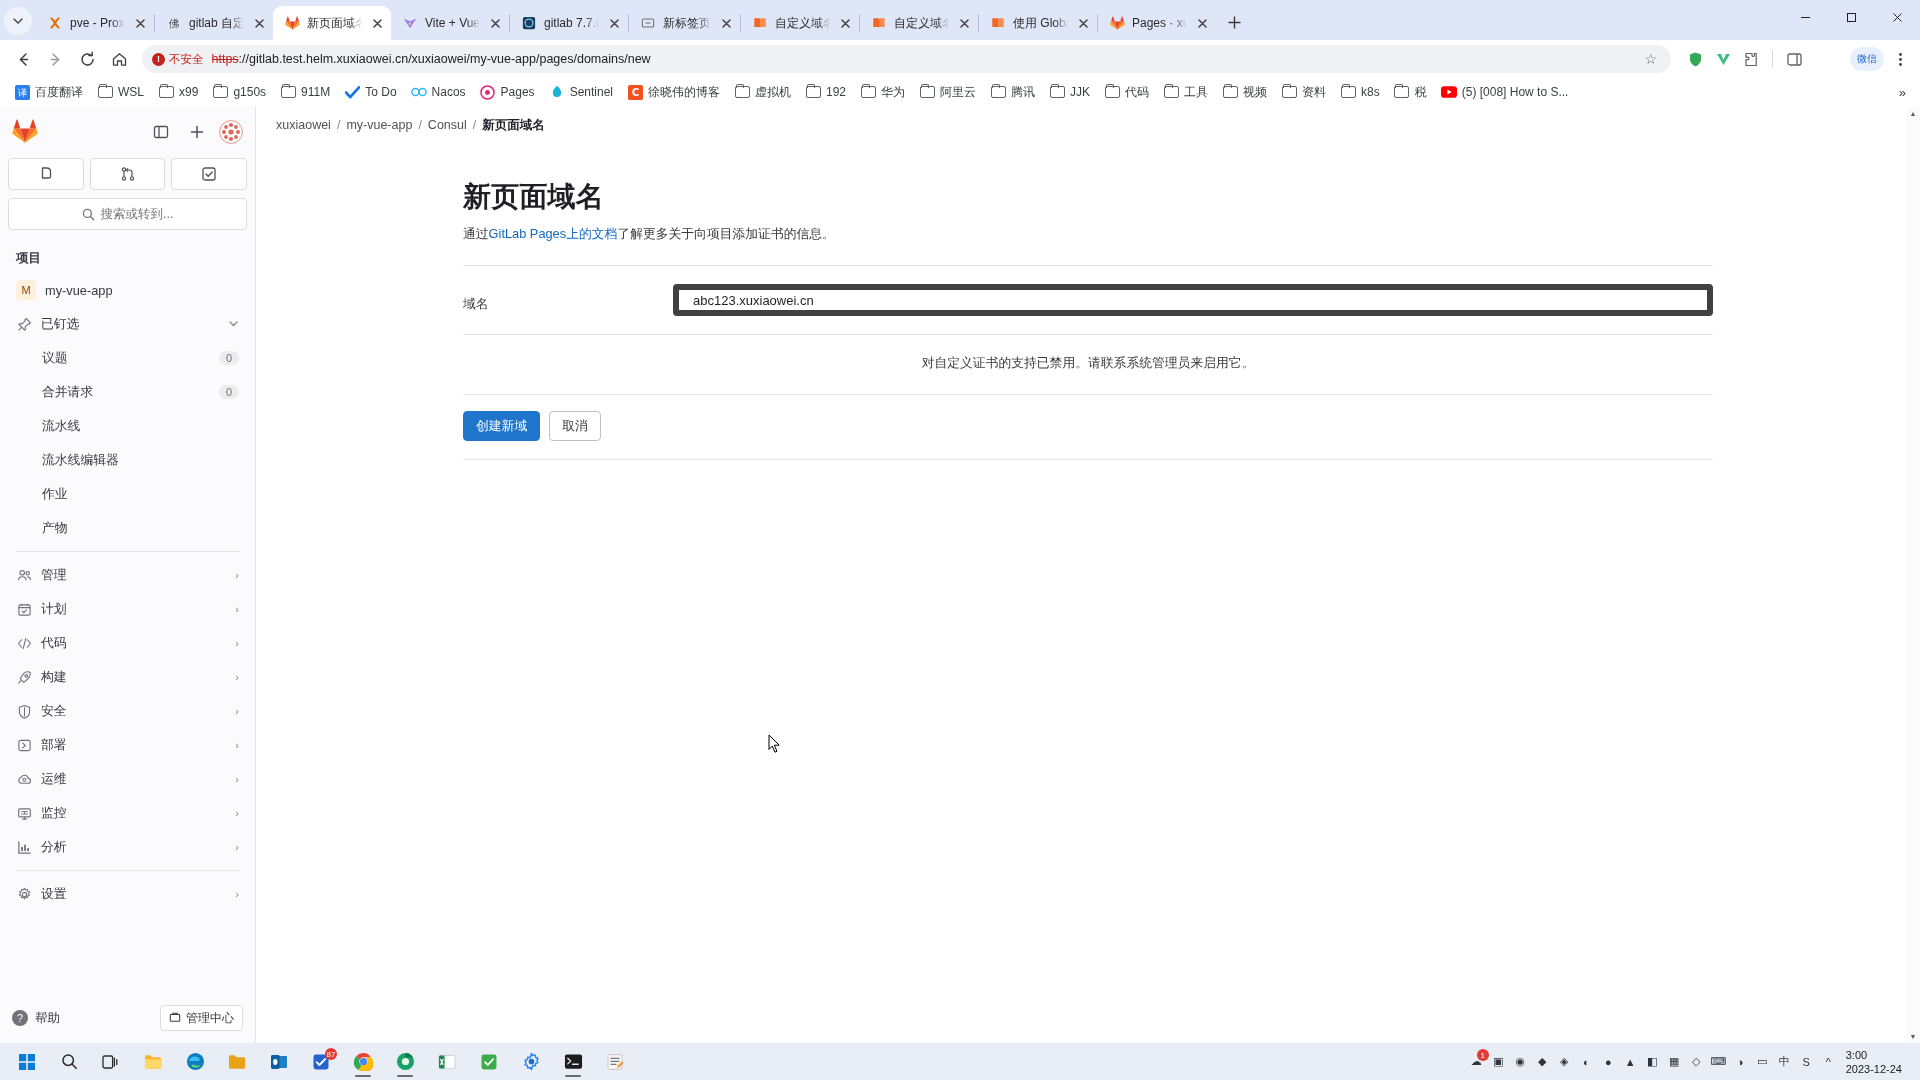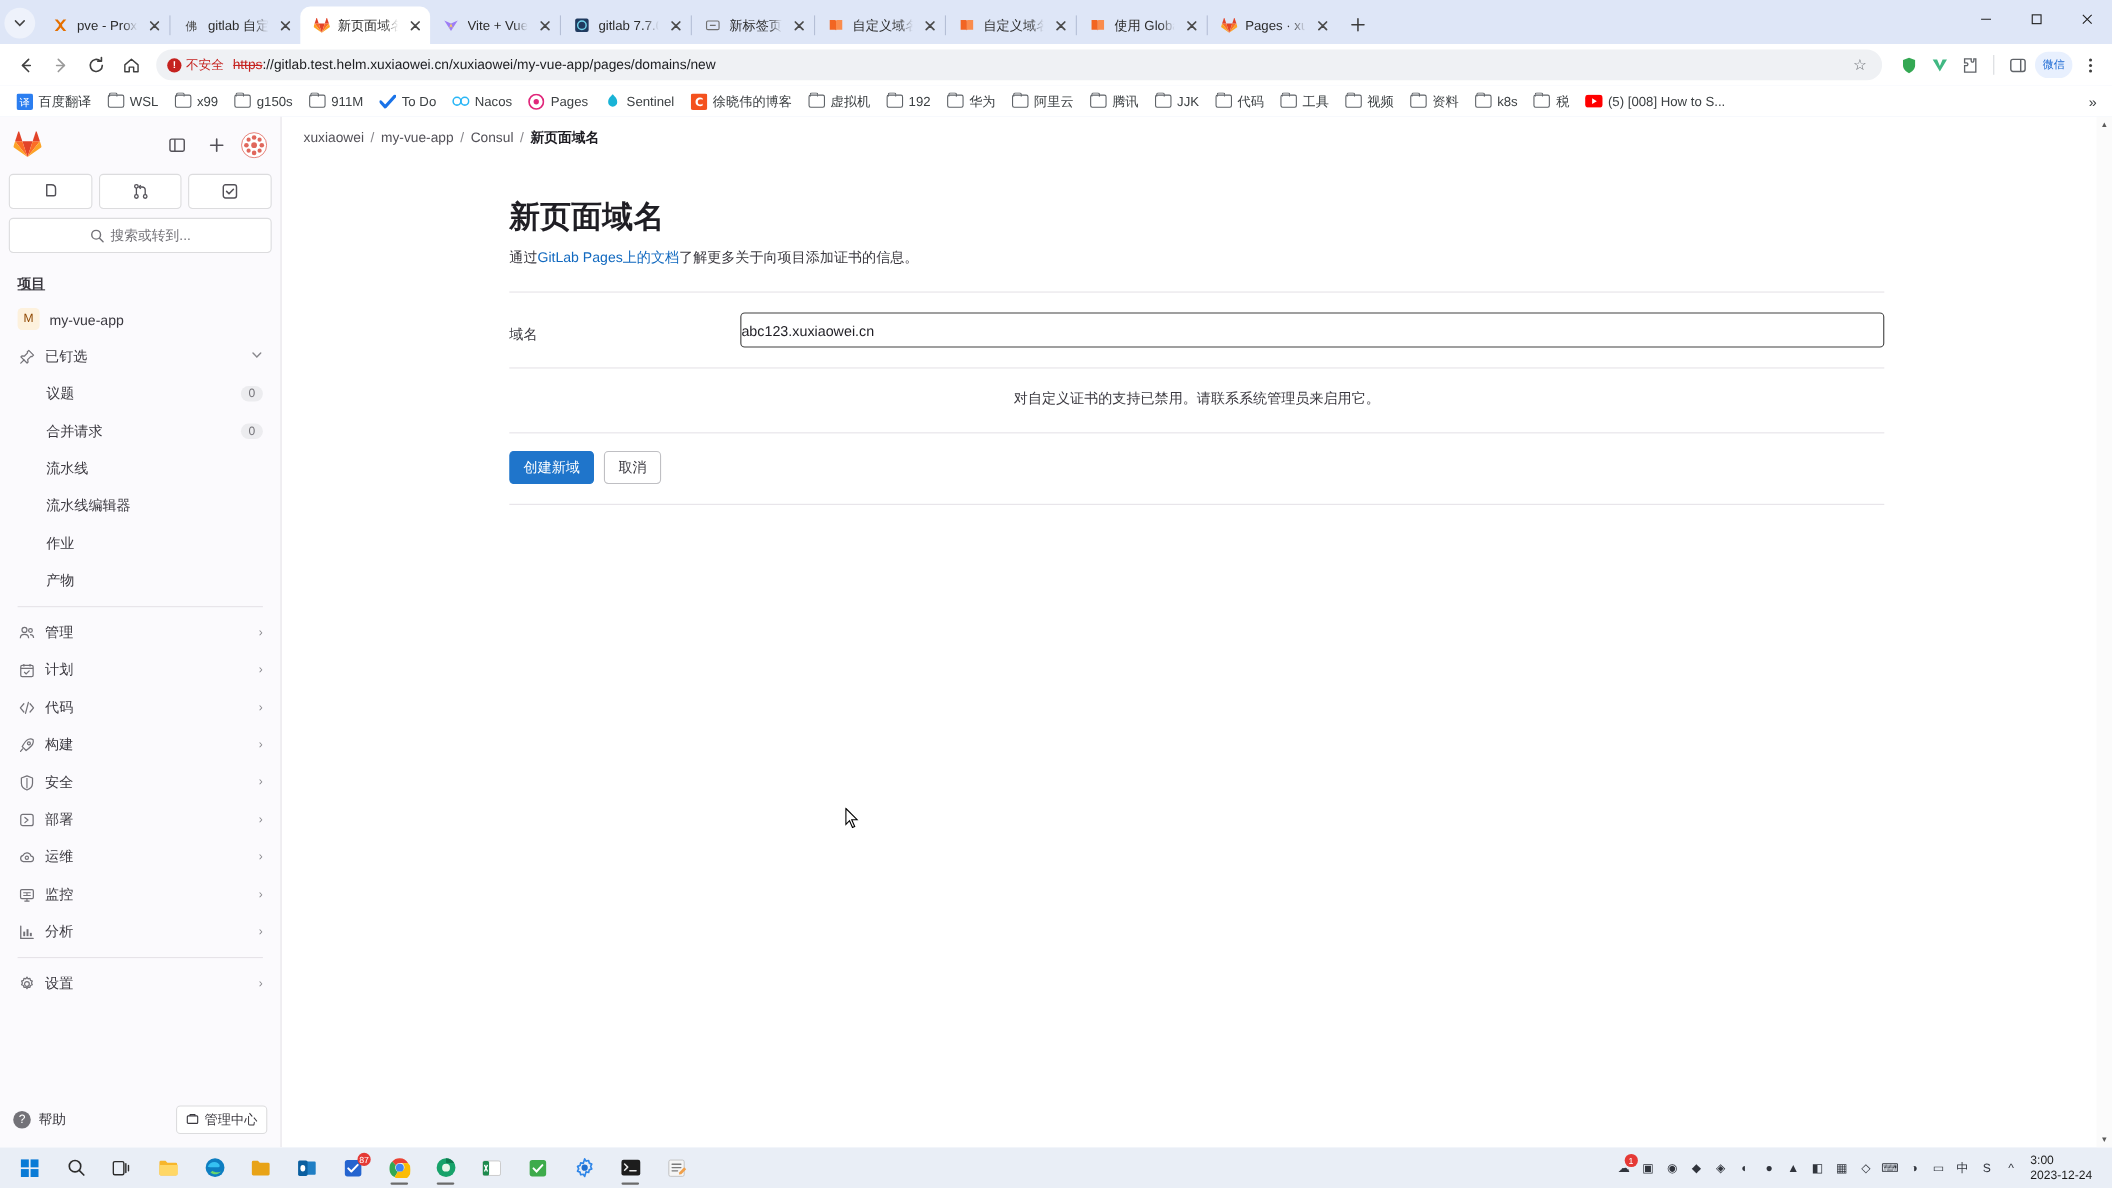--- a/index.html
+++ b/index.html
@@ -52,21 +52,21 @@
     font-size: 9px; display: flex; align-items: center; justify-content: center; font-weight: bold;
   }
   .url-strike { text-decoration: line-through; color: #c5221f; }
   .url-rest { color: #202124; }
   .omni-right { margin-left: auto; display:flex; align-items:center; gap:2px; flex:none; }
   .star { font-size: 14px; color: #5f6368; padding: 0 4px; }
   .ext-icons { display: flex; align-items: center; gap: 4px; padding-left: 4px; }
   .ext { width: 24px; height: 24px; display:flex; align-items:center; justify-content:center; }
   .vsep { width: 1px; height: 18px; background: #d8dade; margin: 0 5px; }
   .profile-pill { height: 24px; padding: 0 7px; border-radius: 12px; background:#e8f0fe; color:#1967d2; font-size:10px;
-                  display:flex; align-items:center; gap:3px; }
+                  display:flex; align-items:center; gap:3px;margin-left:40px; }
 
   
   .bookmarks { height: 28px; background: #fff; display: flex; align-items: center; padding: 0 8px; gap: 2px; overflow: hidden; }
   .bm { display: flex; align-items: center; gap: 5px; padding: 3px 6px; border-radius: 4px; font-size: 12px; color: #3c4043; white-space: nowrap; flex:none; }
   .bm .bmicon { width: 16px; height: 16px; display:flex; align-items:center; justify-content:center; flex:none; }
   .bm-overflow { margin-left: auto; padding: 0 6px; color: #3c4043; font-size: 13px; flex:none; }
 
   .folder-ico { width: 15px; height: 12px; border: 1.4px solid #5f6368; border-radius: 2px; position: relative; }
   .folder-ico:before { content:''; position:absolute; top:-3.4px; left:0px; width:6px; height:3px; border:1.4px solid #5f6368; border-bottom:none; border-radius:2px 2px 0 0; }
 
@@ -81,21 +81,21 @@
   .sb-head-right { margin-left: auto; display: flex; align-items: center; gap: 8px; }
   .sb-ico-btn { width: 28px; height: 28px; display:flex; align-items:center; justify-content:center; border-radius:4px; color:#535158; }
   .avatar-dots { width: 24px; height: 24px; border-radius: 50%; }
   .sb-quick { display: flex; gap: 6px; margin-top: 8px; }
   .sb-quick-btn { flex: 1; height: 32px; border: 1px solid #dcdcde; border-radius: 4px; background: #fff;
                   display: flex; align-items: center; justify-content: center; color: #535158; }
   .sb-search { margin-top: 8px; height: 32px; border: 1px solid #dcdcde; border-radius: 4px; background: #fff;
                display: flex; align-items: center; justify-content: center; gap: 6px; font-size: 12.5px; color: #737278; }
 
   .sb-scroll { flex: 1; overflow: hidden; padding: 4px 8px; }
-  .sb-section-title { font-size: 12.5px; color: #3a383f; font-weight: 600; padding: 10px 8px 6px 8px; text-decoration: underline; }
+  .sb-section-title { font-size: 12.5px; color: #3a383f; font-weight: 600; padding: 10px 8px 6px 8px; }
   .sb-item { display: flex; align-items: center; gap: 9px; height: 34px; padding: 0 8px; border-radius: 4px;
              font-size: 12.8px; color: #3a383f; }
   .sb-item .sb-ico { width: 16px; height: 16px; flex: none; display:flex; align-items:center; justify-content:center; color:#737278; }
   .sb-item .sb-label { flex: 1; white-space: nowrap; overflow: hidden; }
   .sb-item .sb-count { background: #ececef; color: #737278; border-radius: 9px; font-size: 11px; padding: 1px 7px; }
   .sb-item .sb-chev { color: #89888d; font-size: 11px; }
   .sb-item.indent { padding-left: 34px; }
   .proj-avatar { width: 20px; height: 20px; border-radius: 4px; background: #fdf1dd; color: #8f4700;
                  font-size: 11px; display: flex; align-items: center; justify-content: center; flex: none; }
   .sb-divider { height: 1px; background: #e6e3e8; margin: 6px 8px; }
@@ -122,21 +122,21 @@
 
   .page-h1 { font-size: 28px; font-weight: 700; color: #1f1e24; margin-top: 26px; letter-spacing: 0.2px; }
   .page-desc { font-size: 12.8px; color: #3a383f; margin-top: 10px; }
   .page-desc a { color: #1068bf; text-decoration: none; }
 
   .hr { height: 1px; background: #e6e3e8; margin-top: 22px; }
 
   .form-row { display: flex; align-items: center; padding: 18px 0 0 0; }
   .form-label { width: 210px; flex: none; font-size: 12.8px; color: #3a383f; padding-top: 8px; }
   .form-control { flex: 1; }
-  .form-input { width: 100%; height: 32px; border: 1px solid #404040; border-radius: 4px; padding: 0 0;
+  .form-input { width: 100%; height: 32px; border: 6px solid #404040; border-radius: 4px; padding: 0 14px;
                 font-size: 13px; color: #1f1e24; background: #fff; }
   .note-row { padding: 18px 0 22px 0; text-align: center; }
   .note-text { font-size: 12.8px; color: #3a383f; }
 
   .actions { display: flex; gap: 9px; padding: 16px 0 18px 0; }
   .btn { height: 30px; border-radius: 4px; font-size: 12.8px; padding: 0 12px; display: flex; align-items: center; }
   .btn-primary { background: #1f75cb; color: #fff; border: 1px solid #1f75cb; }
   .btn-default { background: #fff; color: #3a383f; border: 1px solid #bfbfc3; }
 
   

